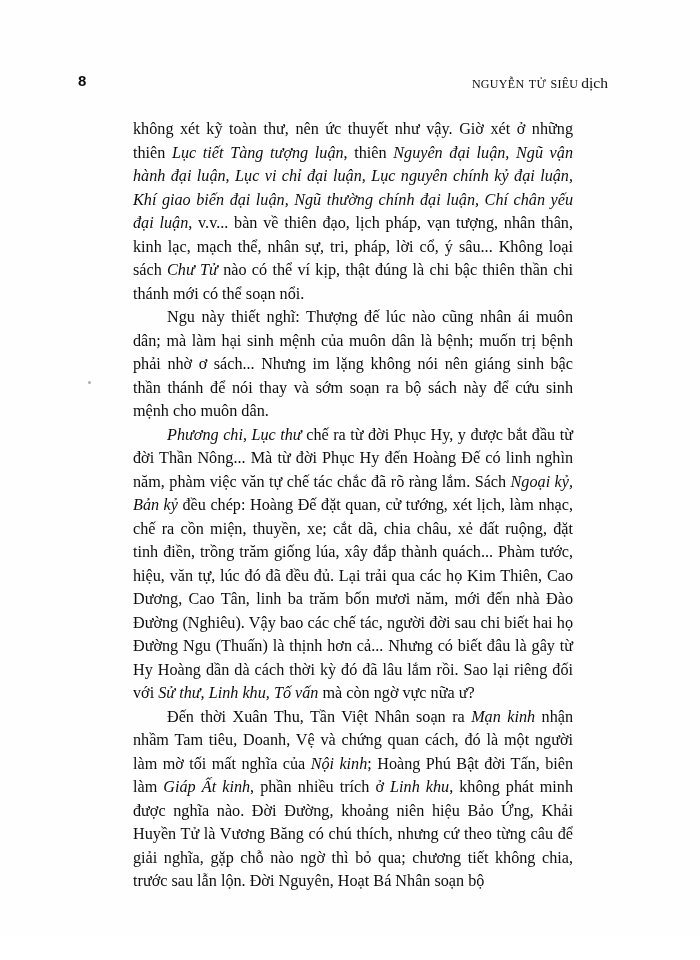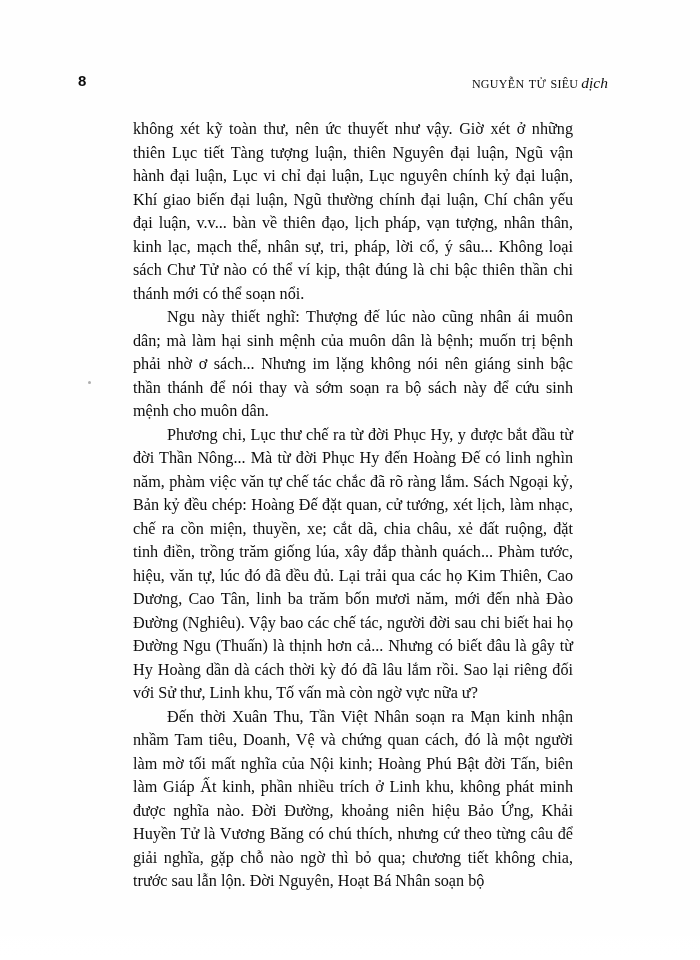--- a/index.html
+++ b/index.html
@@ -49,21 +49,20 @@
     line-height: 20px;
   }
   .head-author {
     font-variant: small-caps;
     text-transform: lowercase;
     letter-spacing: 0.3px;
     font-size: 16.5px;
     margin-top: 35px;
   }
   .head-role {
-    font-style: italic;
     font-size: 15.5px;
     margin-left: 3px;
   }
 
   
   .textblock {
     position: absolute;
     left: 133px;
     top: 118px;
     width: 440px;
@@ -74,21 +73,21 @@
     -webkit-hyphens: none;
     hyphens: none;
   }
   .textblock p {
     margin: 0;
     text-indent: 34px;
   }
   .textblock p.no-indent {
     text-indent: 0;
   }
-  .ti { }
+  .ti { font-style: italic; }
 
   
   .clipped {
     display: inline-block;
     max-width: 24px;
     overflow: hidden;
     white-space: nowrap;
     vertical-align: bottom;
     font-style: italic;
     opacity: 0.75;

